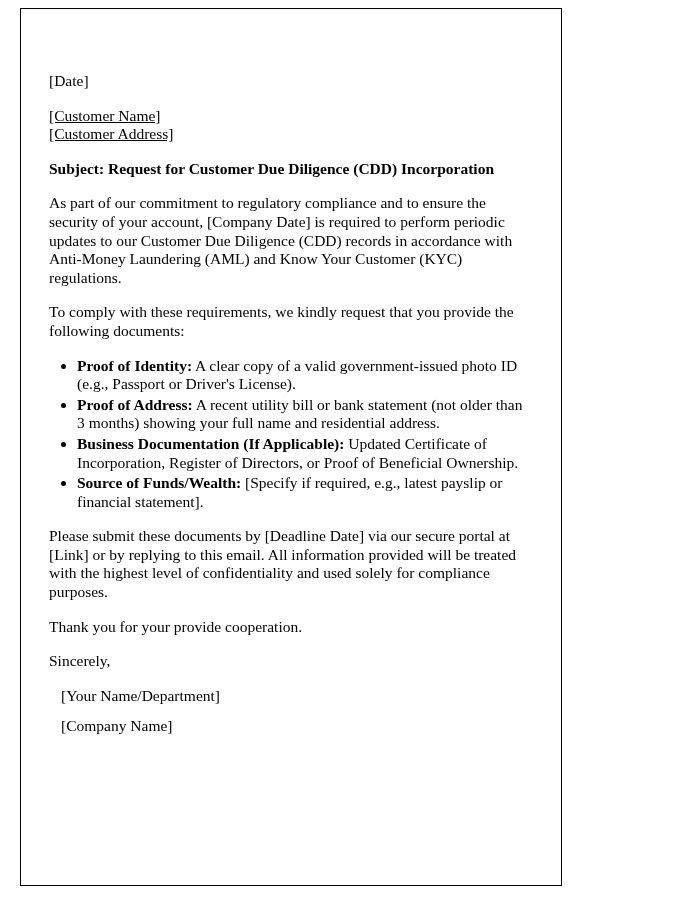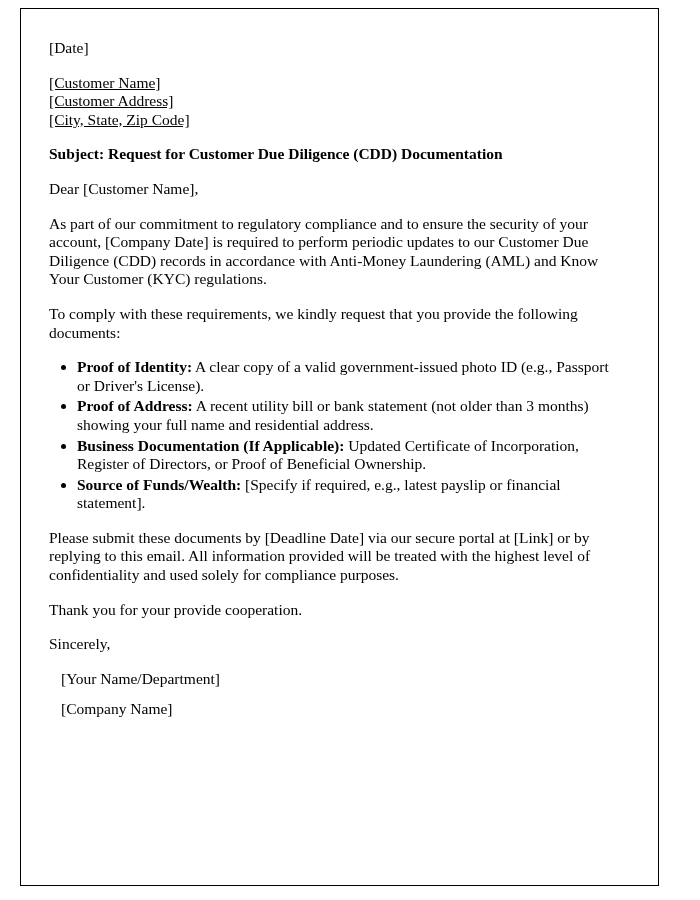--- a/index.html
+++ b/index.html
@@ -11,25 +11,25 @@
     width: 700px;
     height: 900px;
     position: relative;
     font-family: "Liberation Serif", serif;
     color: #000000;
   }
   .page {
     position: absolute;
     left: 20px;
     top: 8px;
-    width: 639px;
+    width: 542px;
     height: 878px;
     border: 1px solid #000000;
     box-sizing: border-box;
-    padding: 30px 38px 0 28px;
+    padding: 63px 38px 0 28px;
     background: #ffffff;
     font-size: 15.5px;
     line-height: 1.2;
     overflow: hidden;
   }
   p {
     margin: 0 0 16px 0;
   }
   .addr-line {
     margin: 0;
@@ -60,26 +60,24 @@
 </head>
 <body>
 
 <div class="page">
 
   <p>[Date]</p>
 
   <div class="addr-block">
     <div class="addr-line">[Customer Name]</div>
     <div class="addr-line">[Customer Address]</div>
-    <div class="addr-line">[City, State, Zip Code]</div>
   </div>
 
-  <p class="subject">Subject: Request for Customer Due Diligence (CDD) Documentation</p>
+  <p class="subject">Subject: Request for Customer Due Diligence (CDD) Incorporation</p>
 
-  <p>Dear [Customer Name],</p>
 
   <p>As part of our commitment to regulatory compliance and to ensure the security of your account, [Company Date] is required to perform periodic updates to our Customer Due Diligence (CDD) records in accordance with Anti-Money Laundering (AML) and Know Your Customer (KYC) regulations.</p>
 
   <p>To comply with these requirements, we kindly request that you provide the following documents:</p>
 
   <ul class="doc-list">
     <li>
       <span class="b">Proof of Identity:</span><span> A clear copy of a valid government-issued photo ID (e.g., Passport or Driver's License).</span>
     </li>
     <li>

